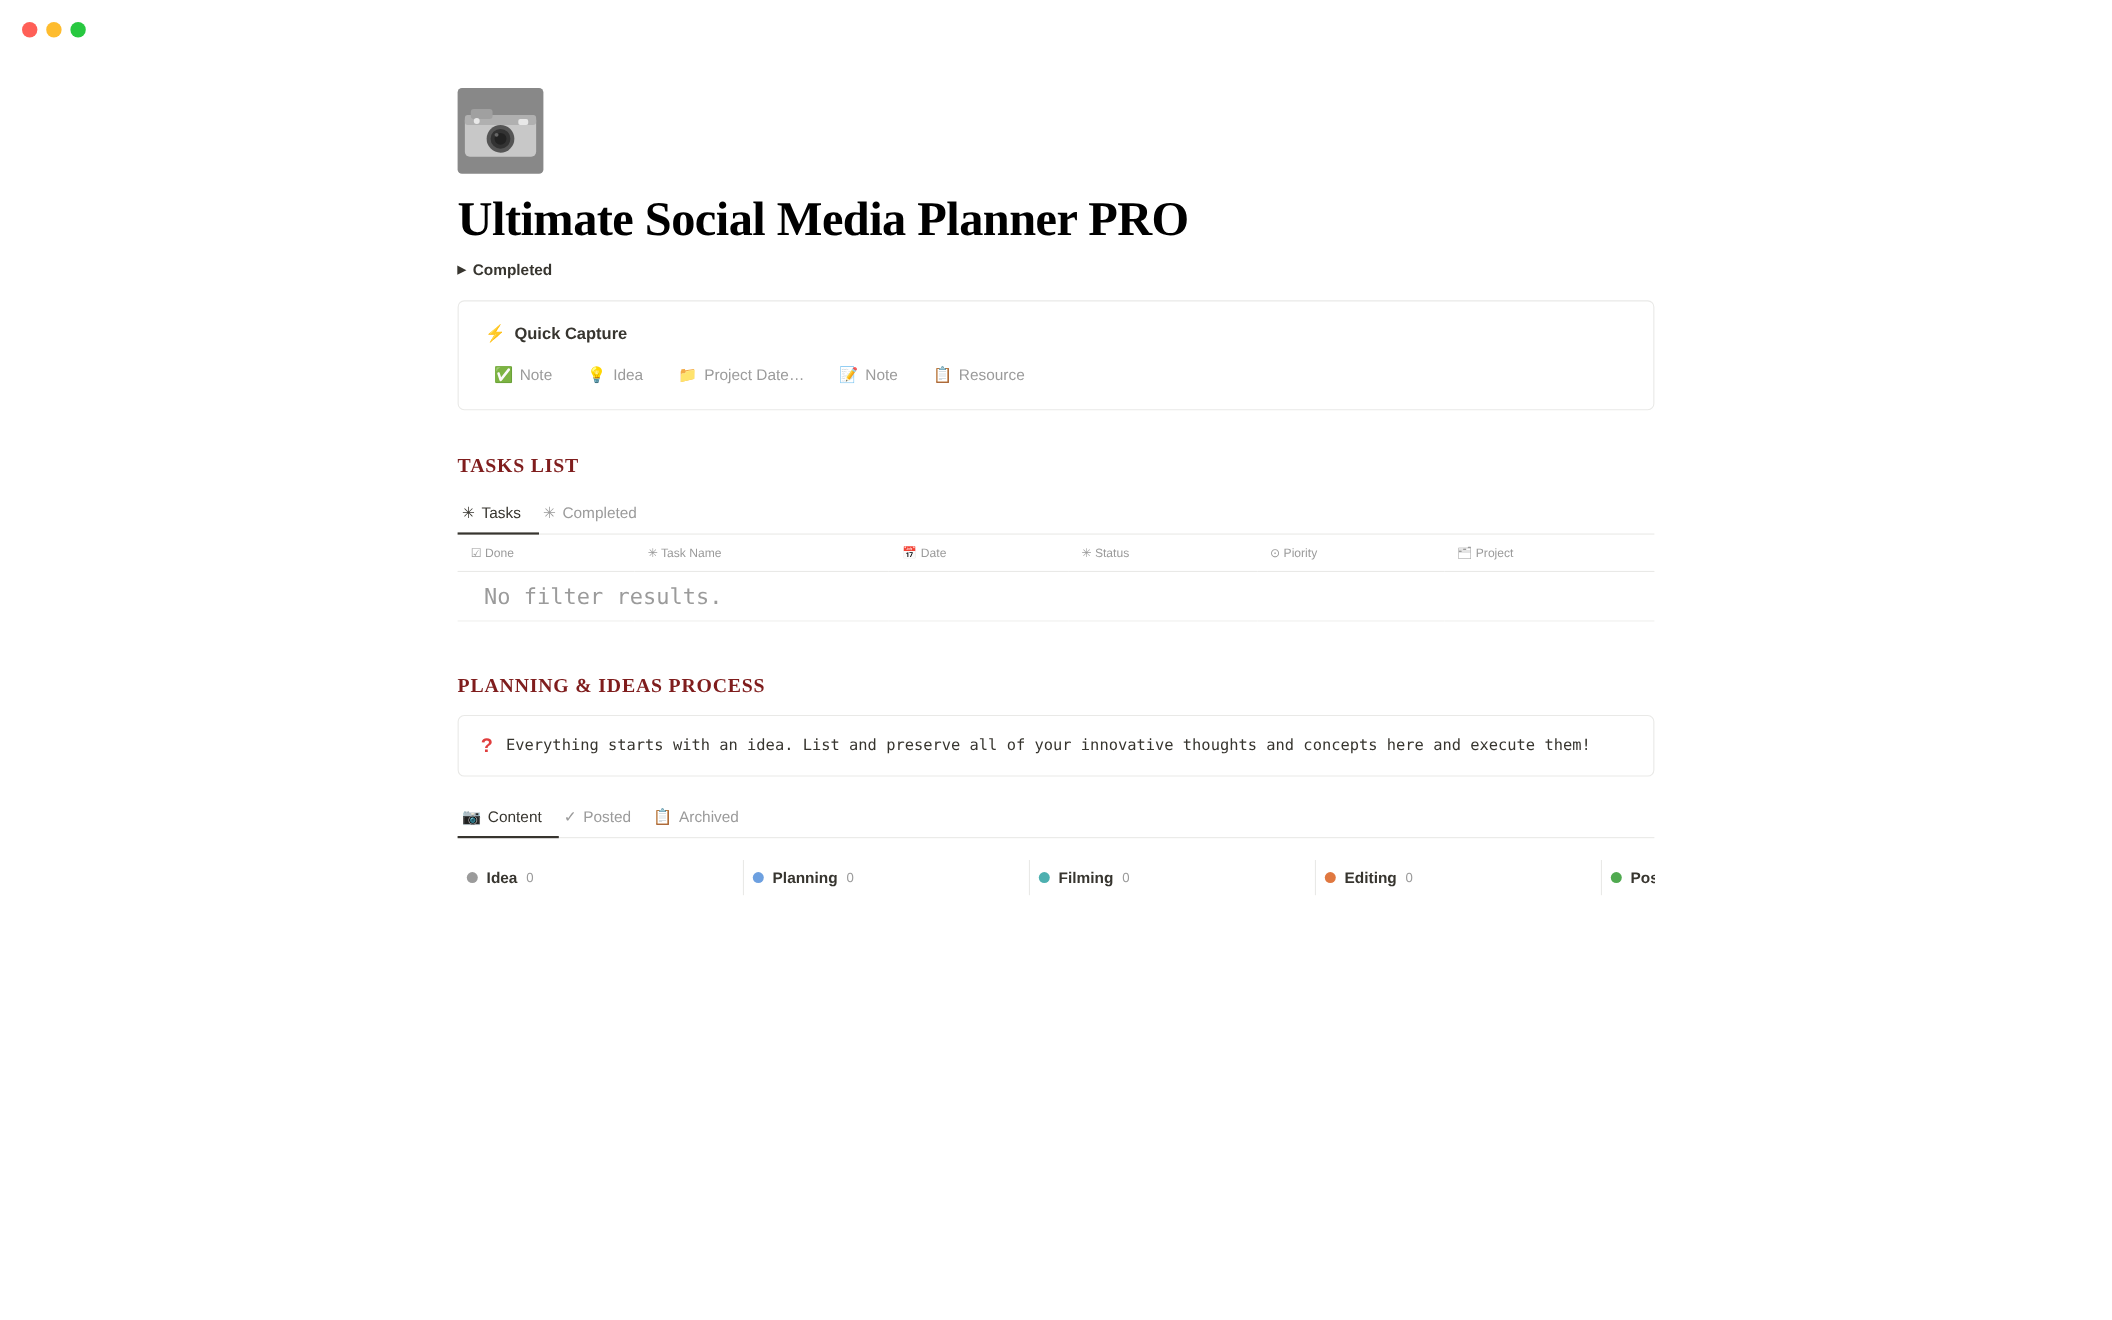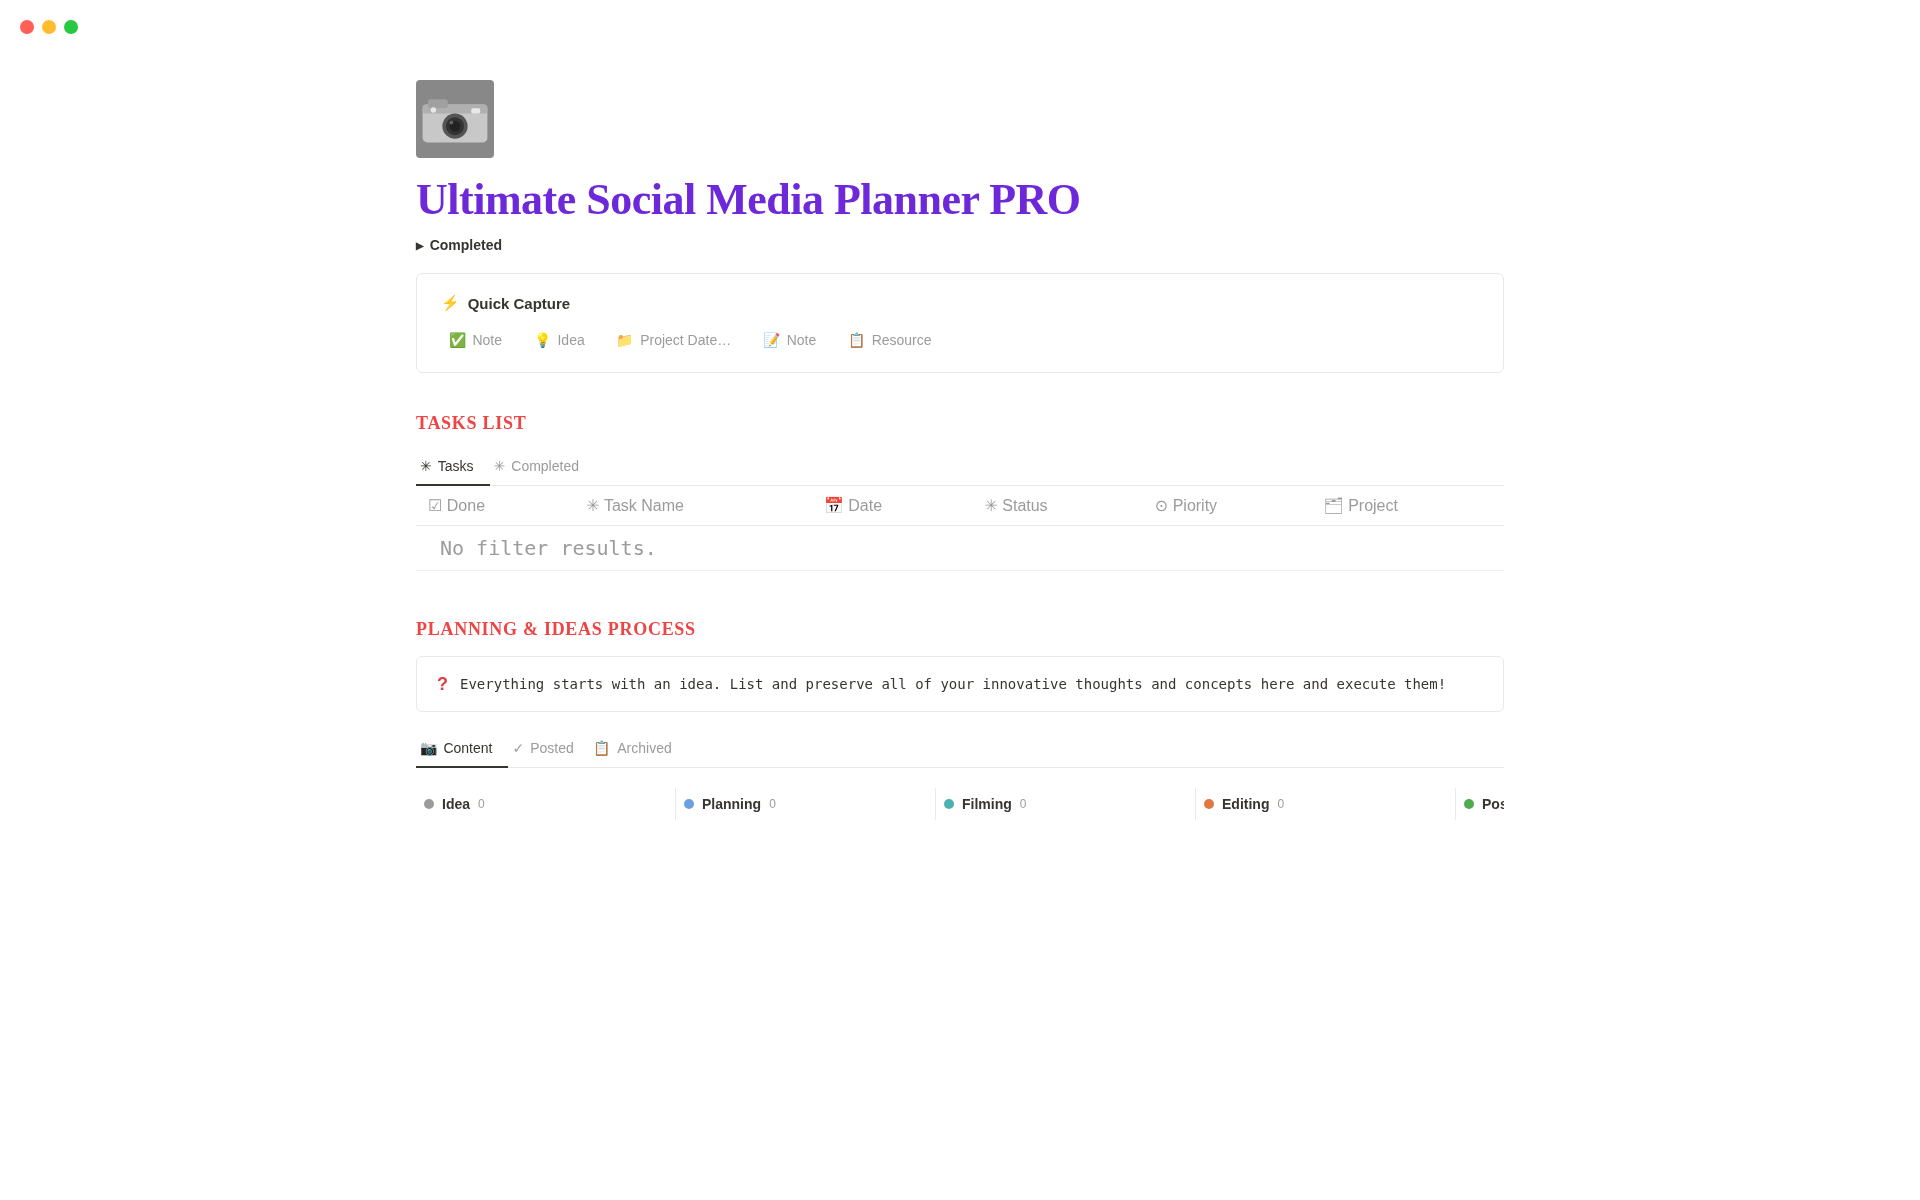--- a/index.html
+++ b/index.html
@@ -53,21 +53,21 @@
     .camera-icon-svg {
       width: 72px;
       height: 72px;
     }
 
     
     .page-title {
       font-size: 44px;
       font-weight: 800;
       font-family: 'Georgia', serif;
-      color: #6d28d9;
+      color: #000000;
       margin-bottom: 12px;
       letter-spacing: -0.5px;
     }
 
     
     .nav-toggle {
       display: flex;
       align-items: center;
       gap: 6px;
       font-size: 14px;
@@ -111,21 +111,21 @@
       border: none;
       cursor: pointer;
       padding: 4px 8px;
     }
 
     
     .section-header {
       font-size: 18px;
       font-weight: 800;
       letter-spacing: 0.04em;
-      color: #ef4444;
+      color: #7f1d1d;
       margin-bottom: 16px;
       font-family: 'Georgia', serif;
     }
 
     
     .tasks-section {
       margin-bottom: 48px;
     }
 
     
@@ -155,21 +155,21 @@
     
     .data-table {
       width: 100%;
       border-collapse: collapse;
       font-size: 14px;
       margin-top: 0;
     }
     .data-table th {
       text-align: left;
       padding: 10px 12px;
-      font-size: 16px;
+      font-size: 11px;
       font-weight: 500;
       color: #9b9b9b;
       border-bottom: 1px solid #e9e9e7;
       white-space: nowrap;
     }
     .data-table td {
       padding: 10px 12px;
       border-bottom: 1px solid #f0f0ee;
       color: #37352f;
       font-size: 14px;

